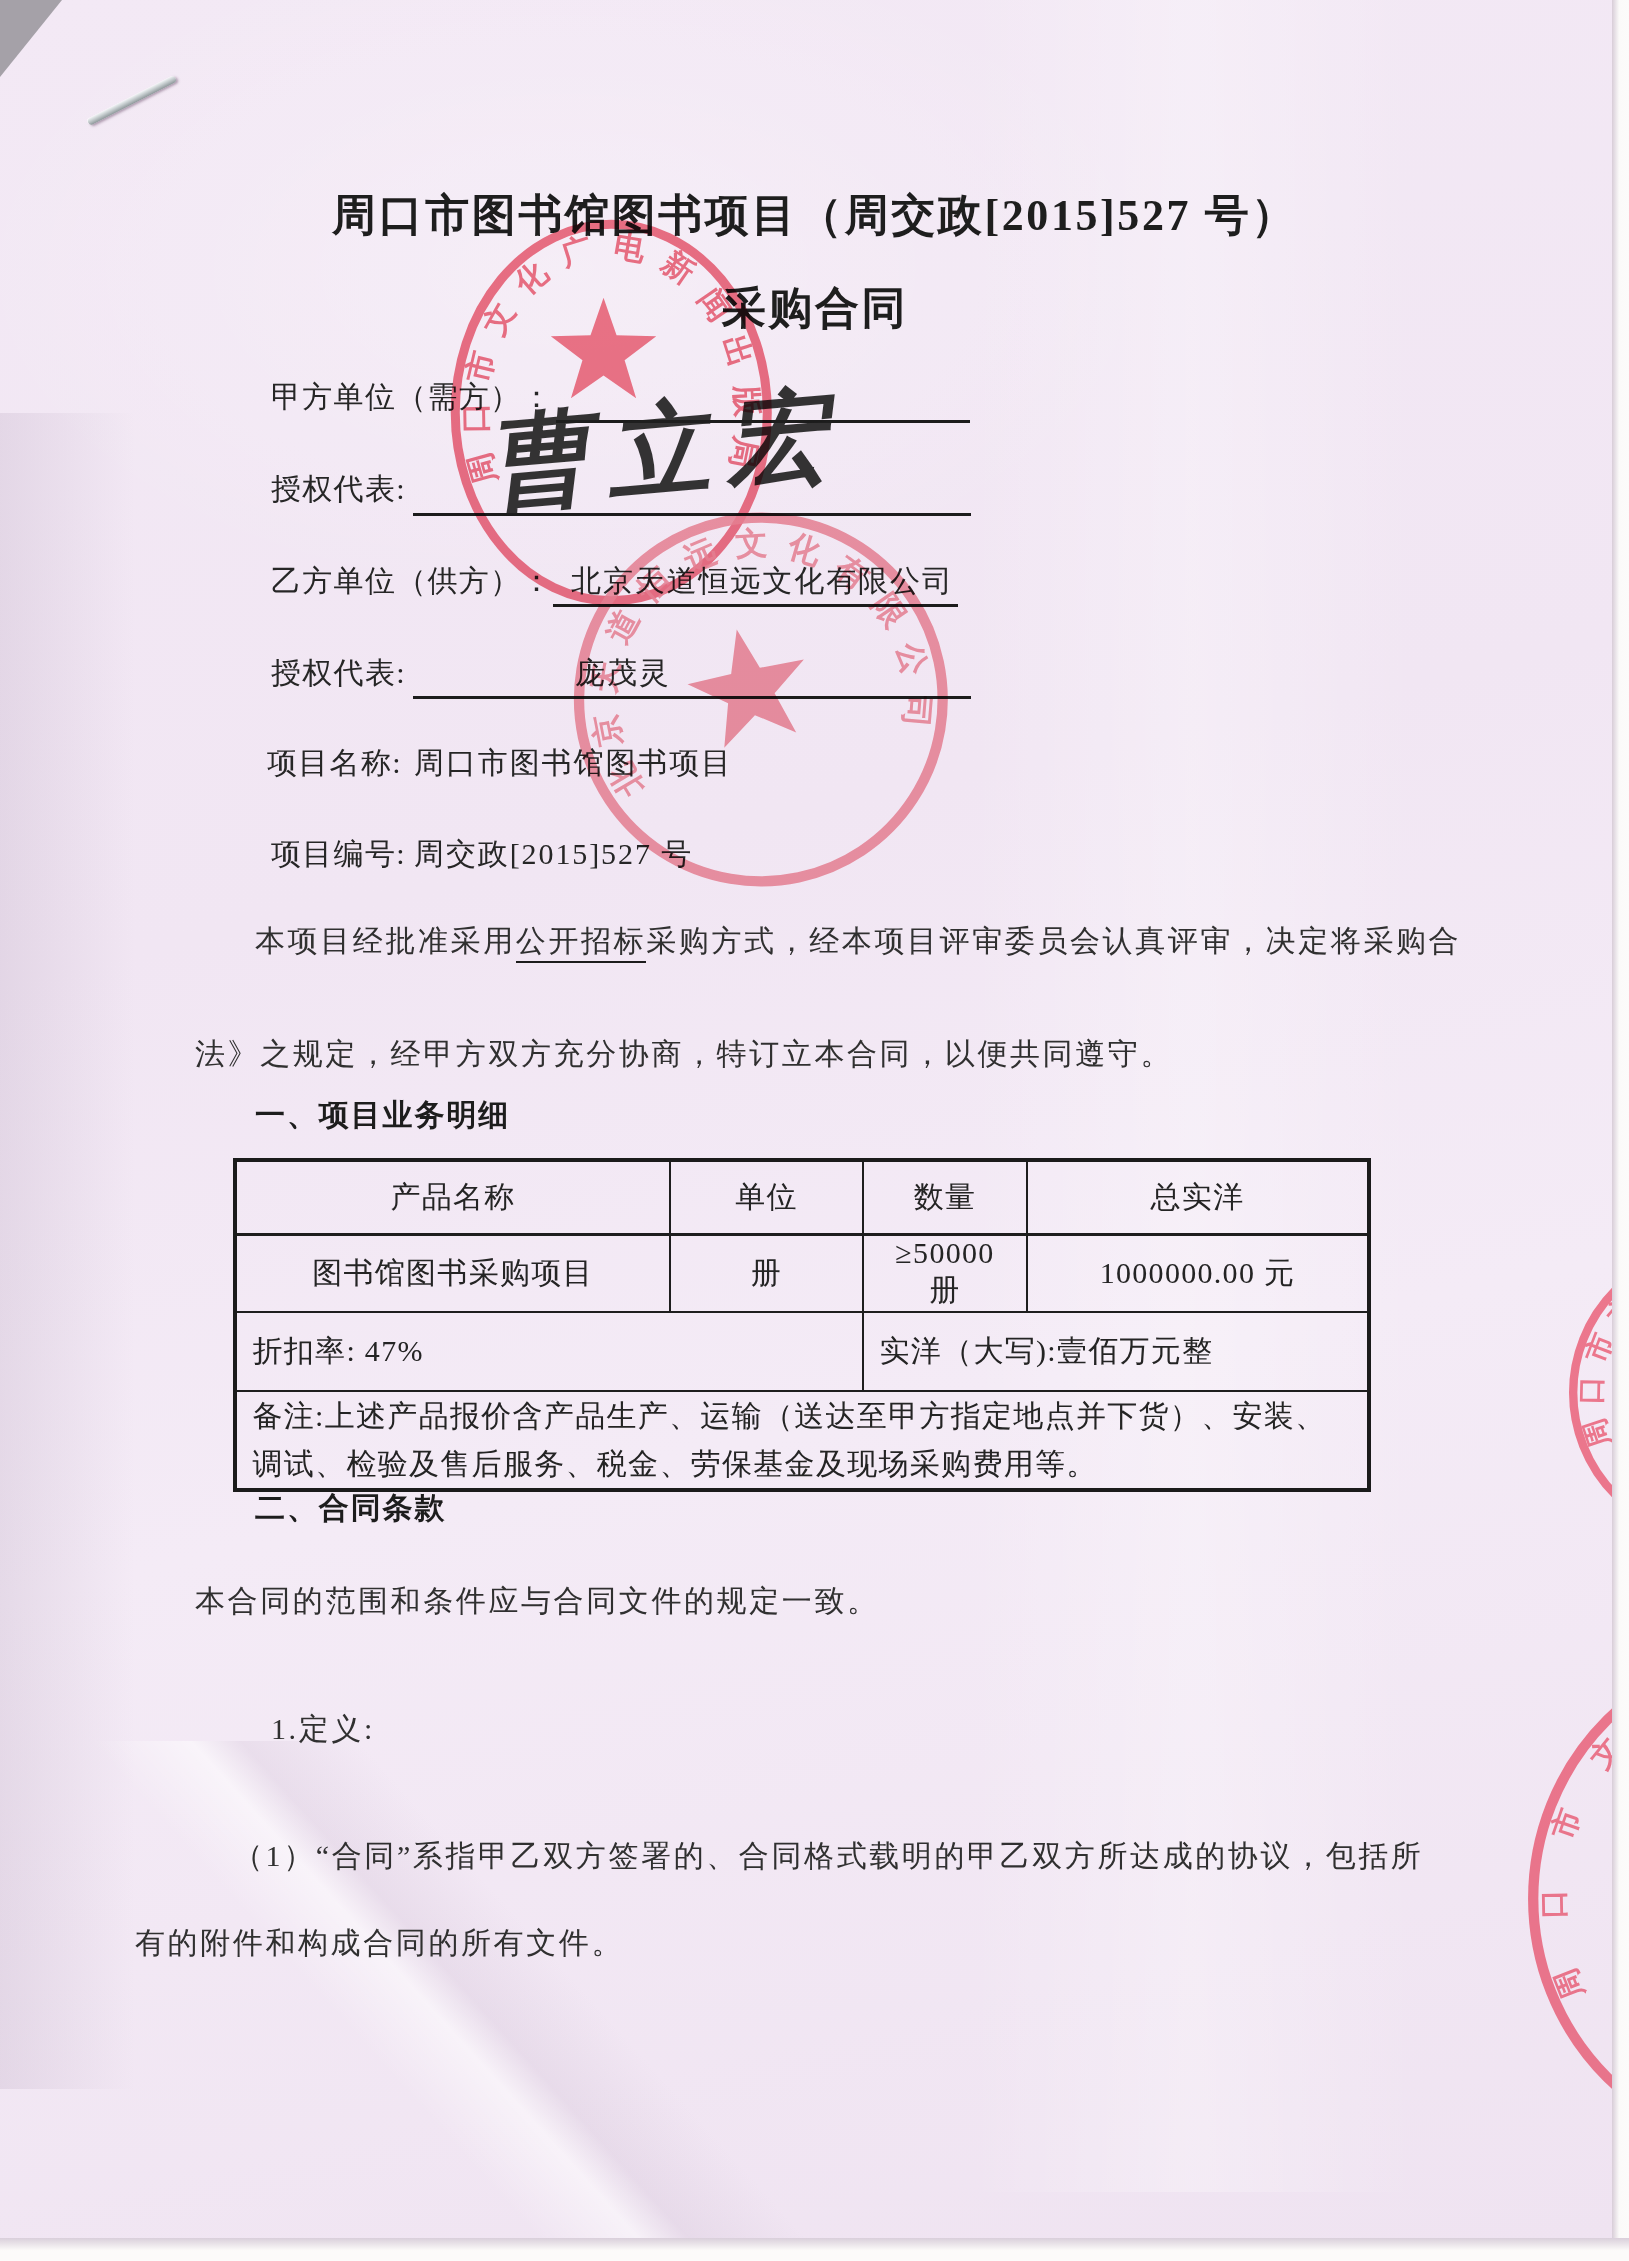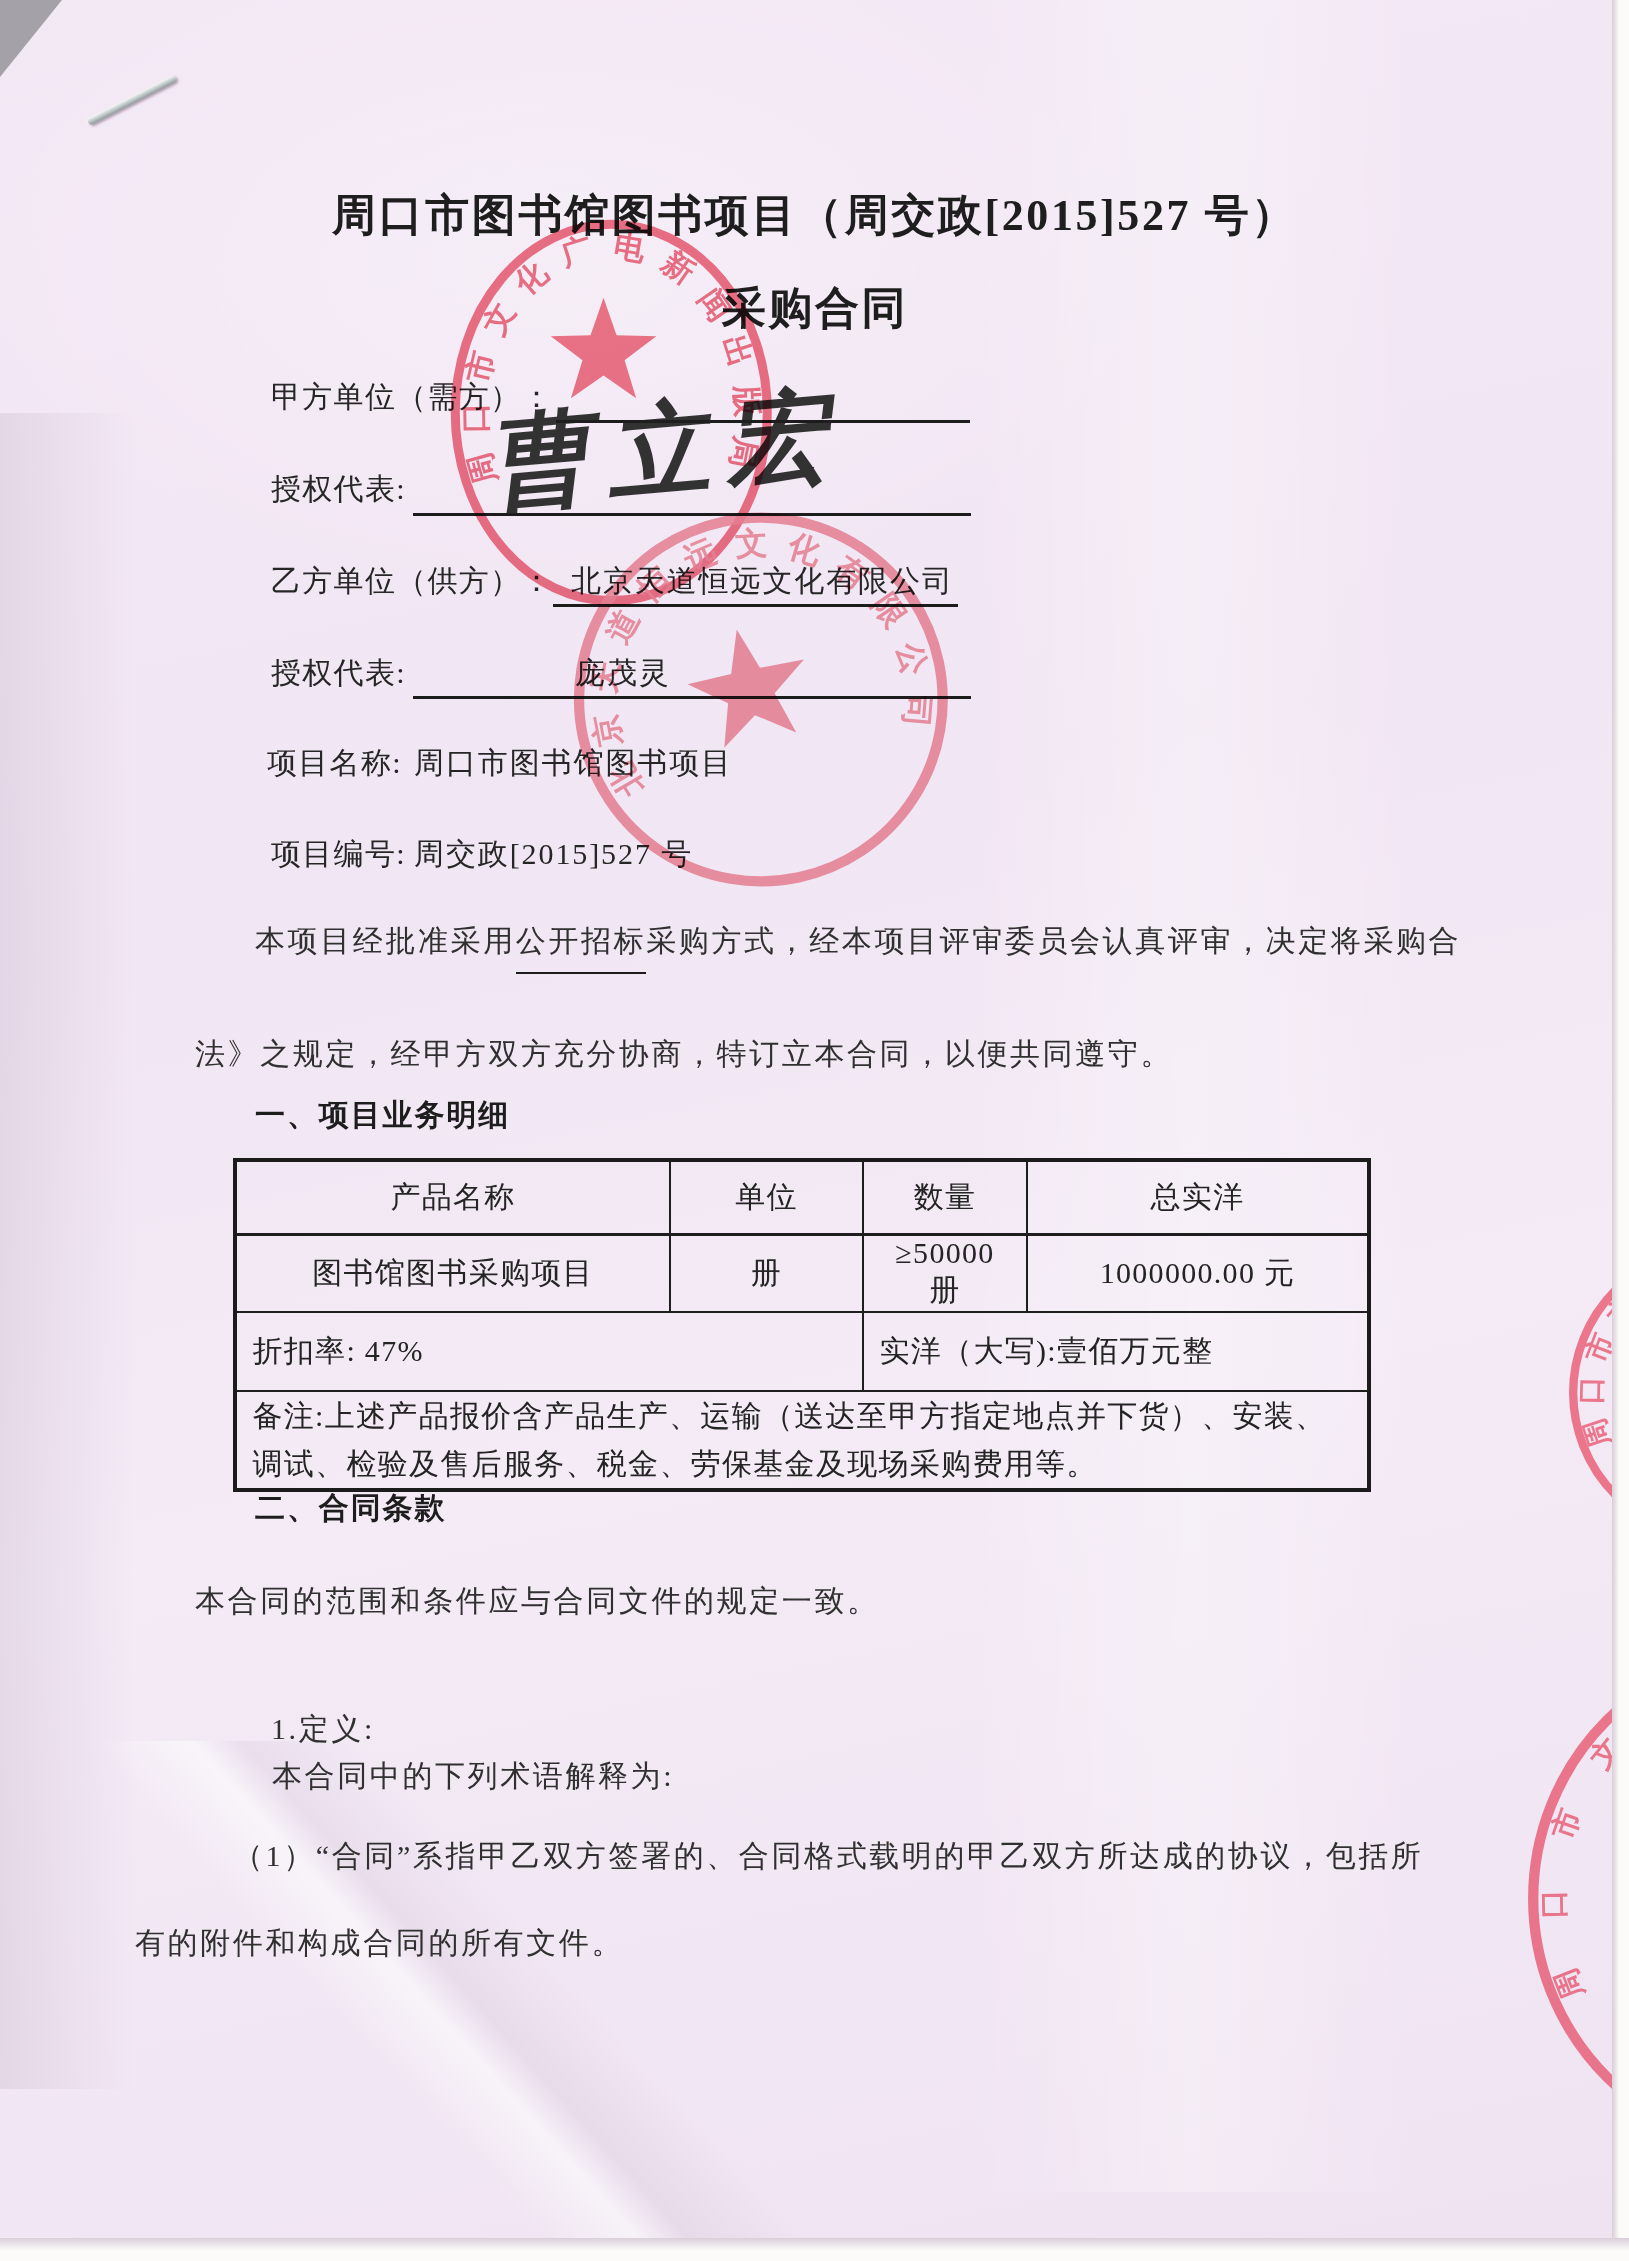--- a/index.html
+++ b/index.html
@@ -41,21 +41,21 @@
   
   .abs{position:absolute;}
   .title{
     width:1630px;text-align:center;font-weight:bold;color:#1e1e1e;
     font-size:44px;letter-spacing:2.6px;
   }
   .label{font-size:30px;letter-spacing:1.3px;color:#262626;}
   .value{font-size:30px;letter-spacing:1.9px;color:#262626;}
   .rule{position:absolute;height:2.6px;background:#1c1c1c;}
   .body-line{font-size:30px;letter-spacing:2.6px;color:#303030;white-space:nowrap;}
-  .u{border-bottom:2.6px solid #1c1c1c;padding-bottom:15px;}
+  .u{border-bottom:2.6px solid #1c1c1c;padding-bottom:4px;}
   .section-heading{
     font-family:"Liberation Sans","DejaVu Sans",sans-serif;
     font-weight:bold;font-size:30px;letter-spacing:1.9px;color:#1d1d1d;white-space:nowrap;
   }
   
   #signature{
     font-size:102px;font-weight:bold;color:#1f1f1f;opacity:.9;
     transform:rotate(-5deg) skewX(-12deg);letter-spacing:17px;white-space:nowrap;
     z-index:20;
   }
@@ -144,21 +144,20 @@
         <span class="remark-line">备注:上述产品报价含产品生产、运输（送达至甲方指定地点并下货）、安装、</span>
         <span class="remark-line">调试、检验及售后服务、税金、劳保基金及现场采购费用等。</span>
       </td>
     </tr>
   </tbody>
     </table>
 
   <div class="abs section-heading" style="left:255px;top:1488px;">二、合同条款</div>
   <div class="abs body-line" style="left:195px;top:1581px;">本合同的范围和条件应与合同文件的规定一致。</div>
   <div class="abs body-line" style="left:271px;top:1669px;margin-top:40px;">1.定义:</div>
-  <div class="abs body-line" style="left:272px;top:1756px;">本合同中的下列术语解释为:</div>
   <div class="abs body-line" style="left:233px;top:1836px;">（1）“合同”系指甲乙双方签署的、合同格式载明的甲乙双方所达成的协议，包括所</div>
   <div class="abs body-line" style="left:135px;top:1923px;">有的附件和构成合同的所有文件。</div>
 
   <svg id="stamps" width="1630" height="2261" viewBox="0 0 2528 3507">
     <defs>
       <path id="star" d="M0,-100 L23.5,-32.4 L95.1,-30.9 L38,12.4 L58.8,80.9 L0,40 L-58.8,80.9 L-38,12.4 L-95.1,-30.9 L-23.5,-32.4 Z"></path>
       <path id="arc1" d="M779,762 A195,243 0 1 1 1117,762" fill="none"></path>
       <path id="arc2" d="M984,1198 A226,226 0 1 1 1376,1198" fill="none"></path>
       <path id="arc3" d="M2507,2252 A183,183 0 1 1 2824,2252" fill="none"></path>
       <path id="arc4" d="M2471,3118 A345,345 0 1 1 3069,3118" fill="none"></path>

